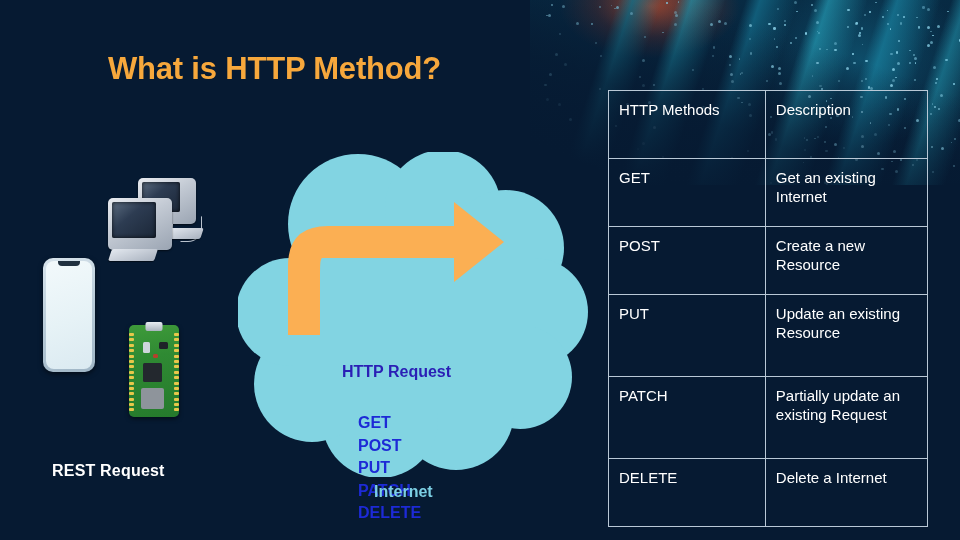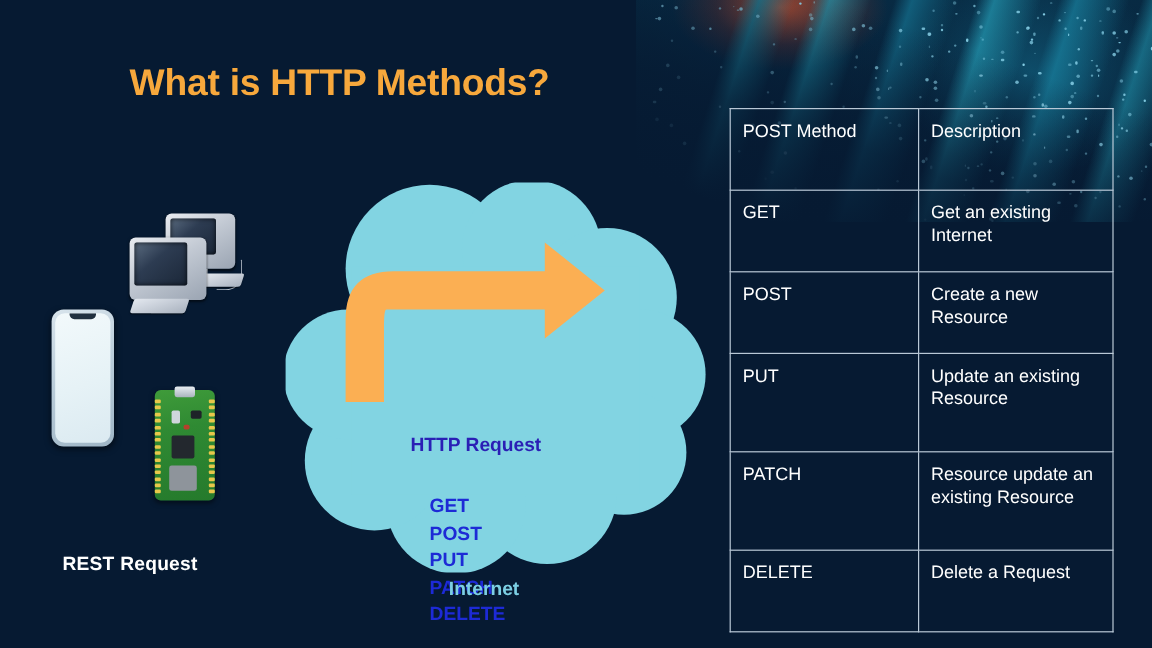--- a/index.html
+++ b/index.html
@@ -384,21 +384,21 @@
         <i style="left: 210.6px; top: 71.7px; width: 2.4px; height: 2.4px; opacity: 0.51;"></i>
         <i style="left: 86.9px; top: 181.5px; width: 2.4px; height: 2.4px; opacity: 0.42;"></i>
         <i style="left: 143.8px; top: 23.4px; width: 3px; height: 3px; opacity: 0.48;"></i>
         <i style="left: 359.7px; top: 83.5px; width: 3px; height: 3px; opacity: 0.88;"></i>
         <i style="left: 317.4px; top: 9.1px; width: 2.4px; height: 2.4px; opacity: 0.77;"></i>
         <i style="left: 219.8px; top: 52.2px; width: 2.4px; height: 2.4px; opacity: 0.57;"></i>
       </div>
     <div class="art-fade"></div>
   </div>
 
-  <div class="title">What is HTTP Methods?</div>
+  <div class="title">What is HTTP Method?</div>
 
   <div class="devices">
 
     <div class="computers">
 
       <div class="crt" style="left:30px;top:0;width:58px;">
         <div class="bezel" style="width:50px;height:38px;">
           <div class="screen" style="width:38px;height:30px;"></div>
         </div>
         <div class="stand" style="width:12px;height:5px;"></div>
@@ -498,39 +498,39 @@
           <div>PATCH</div>
           <div>DELETE</div>
         </div>
     </div>
   </div>
   <div class="internet-label">Internet</div>
 
   <table class="tbl">
     <tbody id="tbl-body">
         <tr class="head">
-          <td class="c1">POST Method</td>
+          <td class="c1">HTTP Methods</td>
           <td class="c2">Description</td>
         </tr>
         <tr class="r">
           <td class="c1">GET</td>
           <td class="c2">Get an existing Internet</td>
         </tr>
         <tr class="r">
           <td class="c1">POST</td>
           <td class="c2">Create a new Resource</td>
         </tr>
         <tr class="r r3">
           <td class="c1">PUT</td>
           <td class="c2">Update an existing Resource</td>
         </tr>
         <tr class="r r3">
           <td class="c1">PATCH</td>
-          <td class="c2">Resource update an existing Resource</td>
+          <td class="c2">Partially update an existing Request</td>
         </tr>
         <tr class="r">
           <td class="c1">DELETE</td>
-          <td class="c2">Delete a Request</td>
+          <td class="c2">Delete a Internet</td>
         </tr>
       </tbody>
   </table>
 
 </div>
 
 </body></html>

